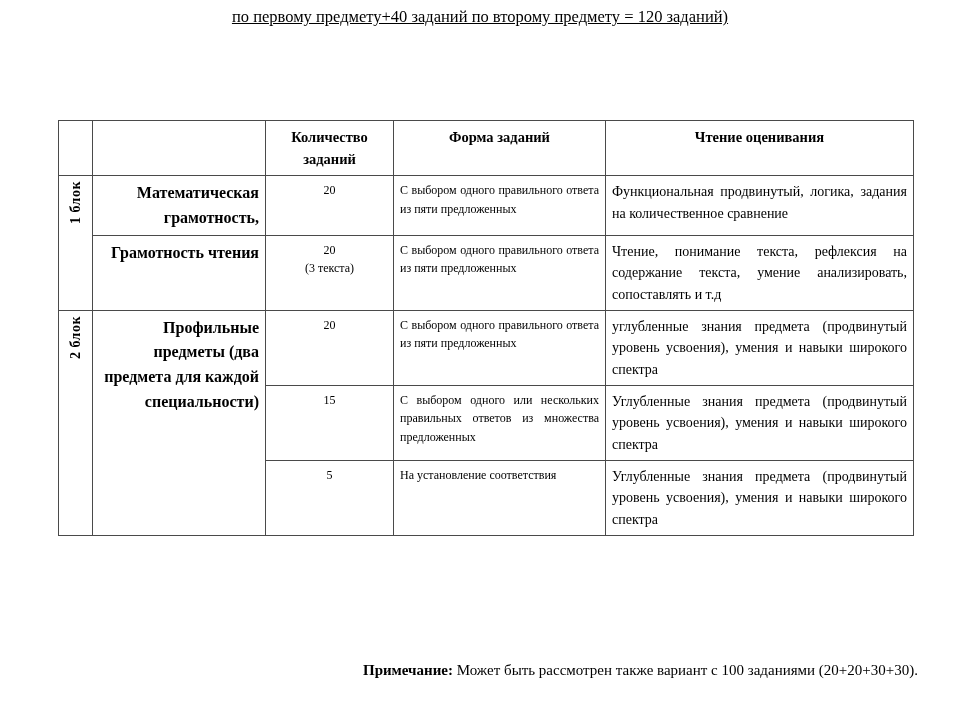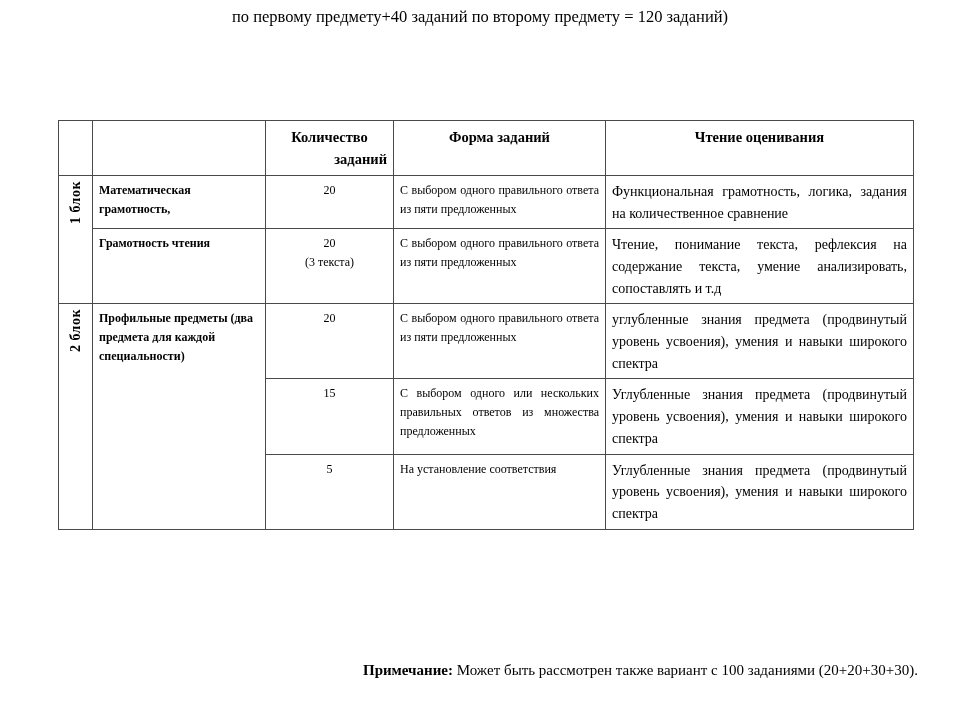--- a/index.html
+++ b/index.html
@@ -33,21 +33,21 @@
     font-family: "Liberation Serif", "DejaVu Serif", serif;
   }
   .doc-subtitle {
     text-align: center;
     font-size: 16.5px;
     line-height: 1.30;
     margin: 6px auto 0 auto;
     width: 840px;
     font-family: "Liberation Serif", "DejaVu Serif", serif;
   }
-  .doc-subtitle .line2 { display: block; }
+  .doc-subtitle .line2 { display: block; text-decoration: underline; }
 
   
   .table-wrap {
     position: absolute;
     left: 58px;
     top: 114px;
     width: 855px;
   }
   table.matrix {
     border-collapse: collapse;
@@ -70,41 +70,41 @@
   col.c-object { width: 308px; }
 
   .hdr {
     text-align: center;
     font-weight: bold;
     font-size: 14.5px;
     height: 44px;
     vertical-align: top;
     padding-top: 6px;
   }
-  .hdr .sub { display: block; text-align: right; }
+  .hdr .sub { display: block; }
 
   .cell-block {
     text-align: center;
     vertical-align: middle;
     padding: 0;
   }
   .vert-label {
     writing-mode: vertical-rl;
     transform: rotate(180deg);
     font-weight: bold;
     font-size: 14px;
     letter-spacing: 0.5px;
     white-space: nowrap;
     display: inline-block;
   }
 
   .cell-name {
-    text-align: left;
+    text-align: right;
     font-weight: bold;
-    font-size: 12px;
+    font-size: 16px;
     line-height: 1.65;
     padding-top: 8px;
   }
   .cell-count {
     text-align: center;
     font-size: 12px;
     line-height: 1.6;
     padding-top: 8px;
   }
   .cell-count .sub { display: block; }
@@ -169,21 +169,21 @@
 
         <tr>
           <td class="cell-block" rowspan="2">
             <span class="vert-label">1 блок</span>
           </td>
           <td class="cell-name">Математическая грамотность,</td>
           <td class="cell-count">
             <span>20</span>
           </td>
           <td class="cell-form">С выбором одного правильного ответа из пяти предложенных</td>
-          <td class="cell-object">Функциональная грамотность, логика, задания на количественное сравнение</td>
+          <td class="cell-object">Функциональная продвинутый, логика, задания на количественное сравнение</td>
         </tr>
 
         <tr>
           <td class="cell-name">Грамотность чтения</td>
           <td class="cell-count">
             <span>20</span>
             <span class="sub">(3 текста)</span>
           </td>
           <td class="cell-form">С выбором одного правильного ответа из пяти предложенных</td>
           <td class="cell-object">Чтение, понимание текста, рефлексия на содержание текста, умение анализировать, сопоставлять и т.д</td>

